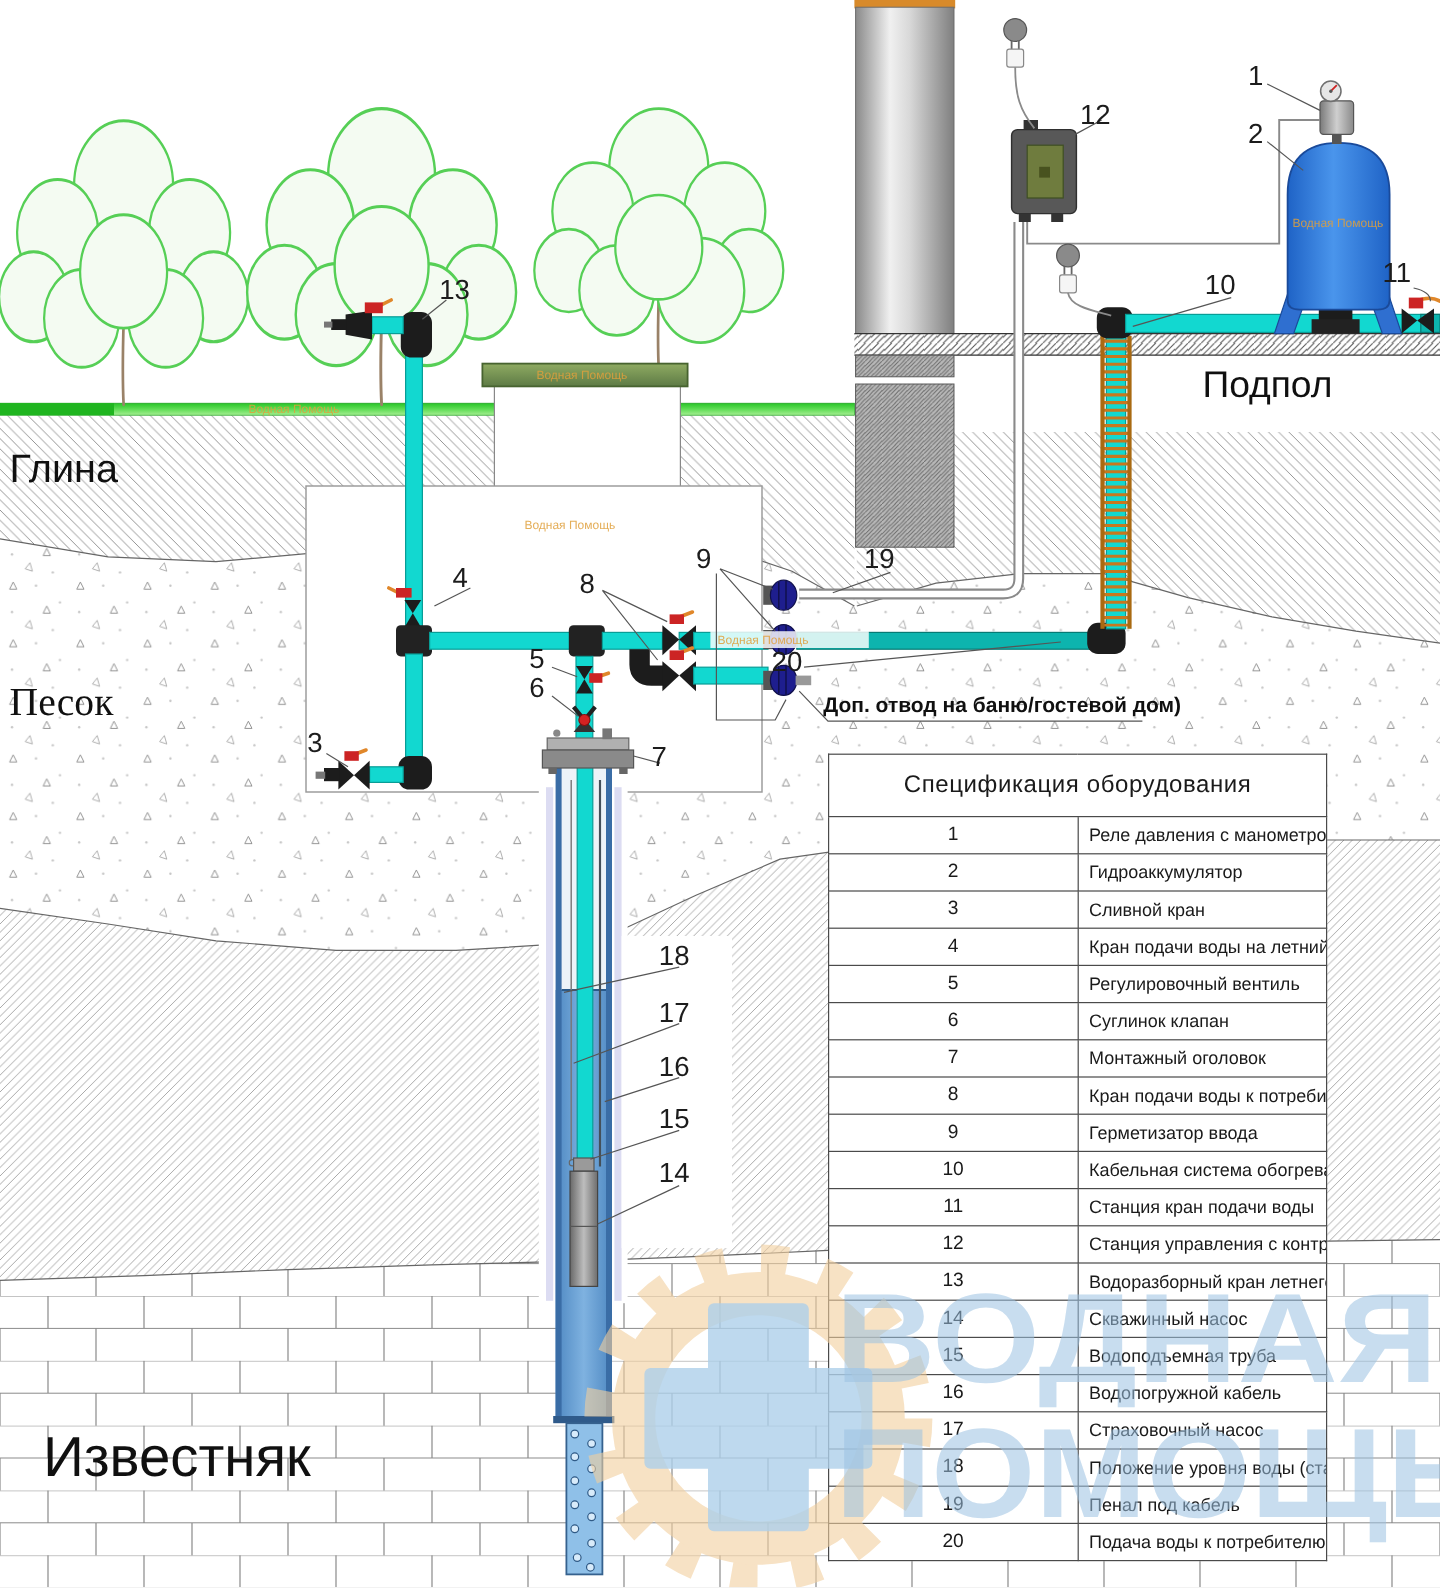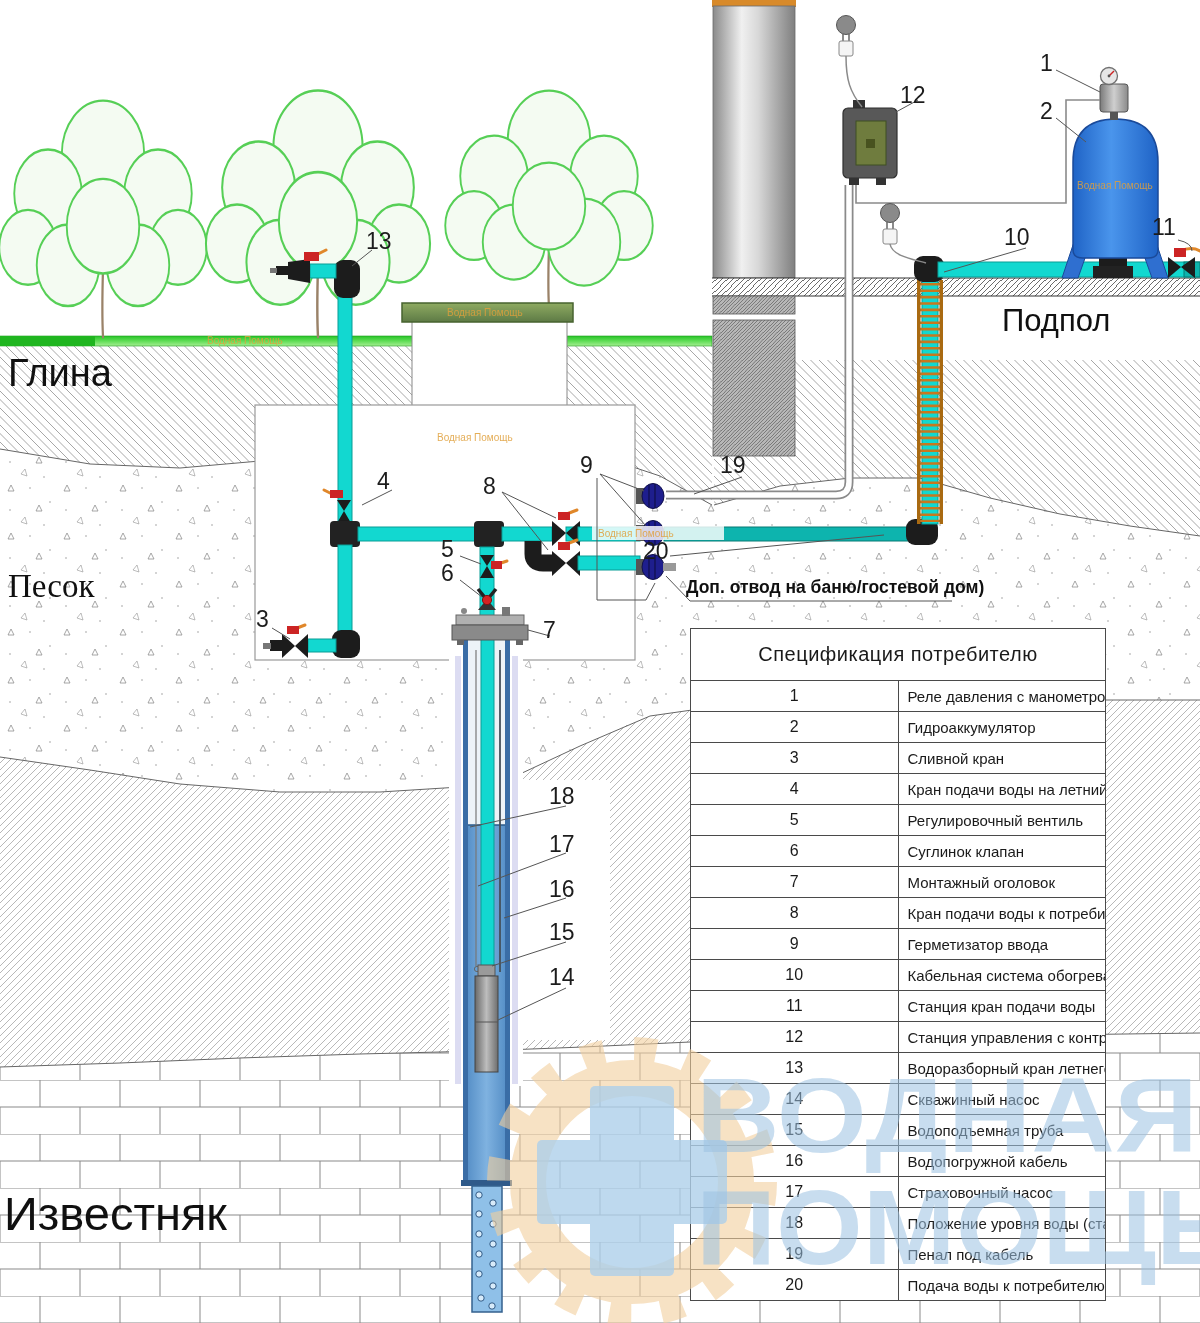--- a/index.html
+++ b/index.html
@@ -438,23 +438,23 @@
     <path d="M566,988 L498,1020"></path>
     <path d="M566,942 L492,966"></path>
     <path d="M566,898 L504,918"></path>
     <path d="M566,853 L478,886"></path>
     <path d="M566,806 L470,827"></path>
   </g>
 </svg>
 
 <div class="hud">
 
-  <div class="layer-label" style="left:8px;top:352px;font-size:38px;">Глина</div>
+  <div class="layer-label" style="left:8px;top:372px;font-size:33px;">Глина</div>
   <div class="layer-label" style="left:8px;top:568px;font-size:33px;font-family:Liberation Serif, serif;">Песок</div>
-  <div class="layer-label" style="left:4px;top:1186px;font-size:47px;">Известняк</div>
+  <div class="layer-label" style="left:36px;top:1186px;font-size:47px;">Известняк</div>
   <div class="note" style="left:1002px;top:303px;font-size:31px;">Подпол</div>
   <div class="note" style="left:686px;top:577px;font-size:17.5px;font-weight:bold;">Доп. отвод  на  баню/гостевой дом)</div>
 
   <div class="co" style="left:1040px;top:50px;">1</div>
   <div class="co" style="left:1040px;top:98px;">2</div>
   <div class="co" style="left:256px;top:606px;">3</div>
   <div class="co" style="left:377px;top:468px;">4</div>
   <div class="co" style="left:441px;top:536px;">5</div>
   <div class="co" style="left:441px;top:560px;">6</div>
   <div class="co" style="left:543px;top:617px;">7</div>
@@ -468,21 +468,21 @@
   <div class="co" style="left:549px;top:919px;">15</div>
   <div class="co" style="left:549px;top:876px;">16</div>
   <div class="co" style="left:549px;top:831px;">17</div>
   <div class="co" style="left:549px;top:783px;">18</div>
   <div class="co" style="left:720px;top:452px;">19</div>
   <div class="co" style="left:643px;top:538px;">20</div>
 
   <table id="spec">
     <tbody>
           <tr class="hdr">
-            <td class="ttl" colspan="2">Спецификация потребителю</td>
+            <td class="ttl" colspan="2">Спецификация оборудования</td>
           </tr>
     <tr>
             <td class="num">1</td>
             <td class="nm">Реле давления с манометром</td>
           </tr>
     <tr>
             <td class="num">2</td>
             <td class="nm">Гидроаккумулятор</td>
           </tr>
     <tr>

